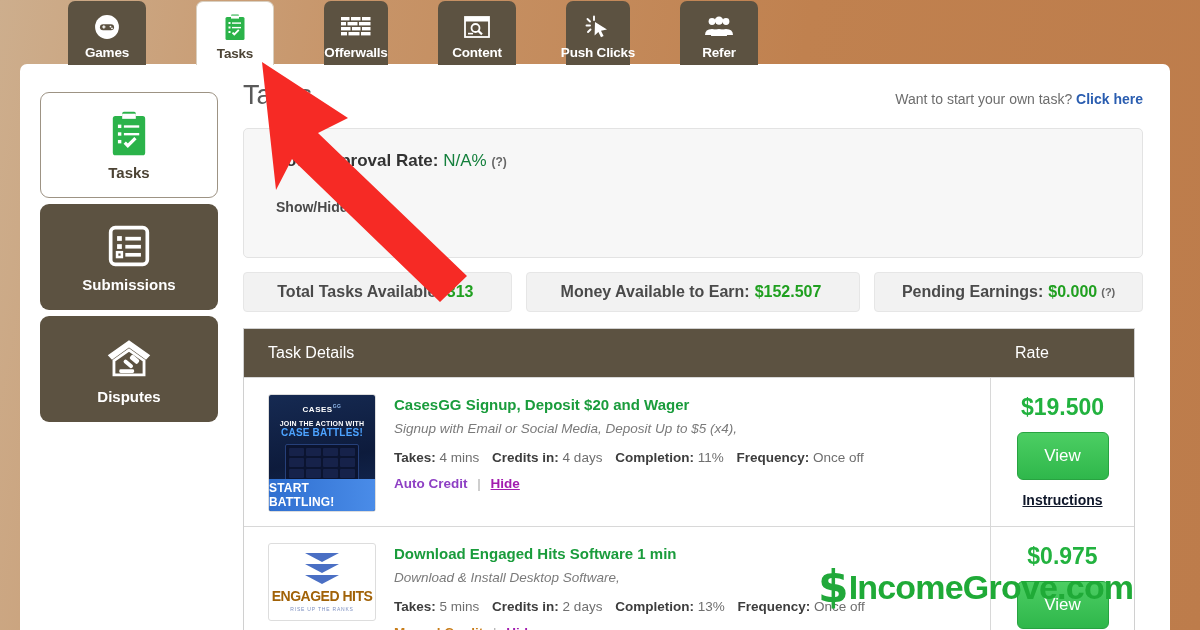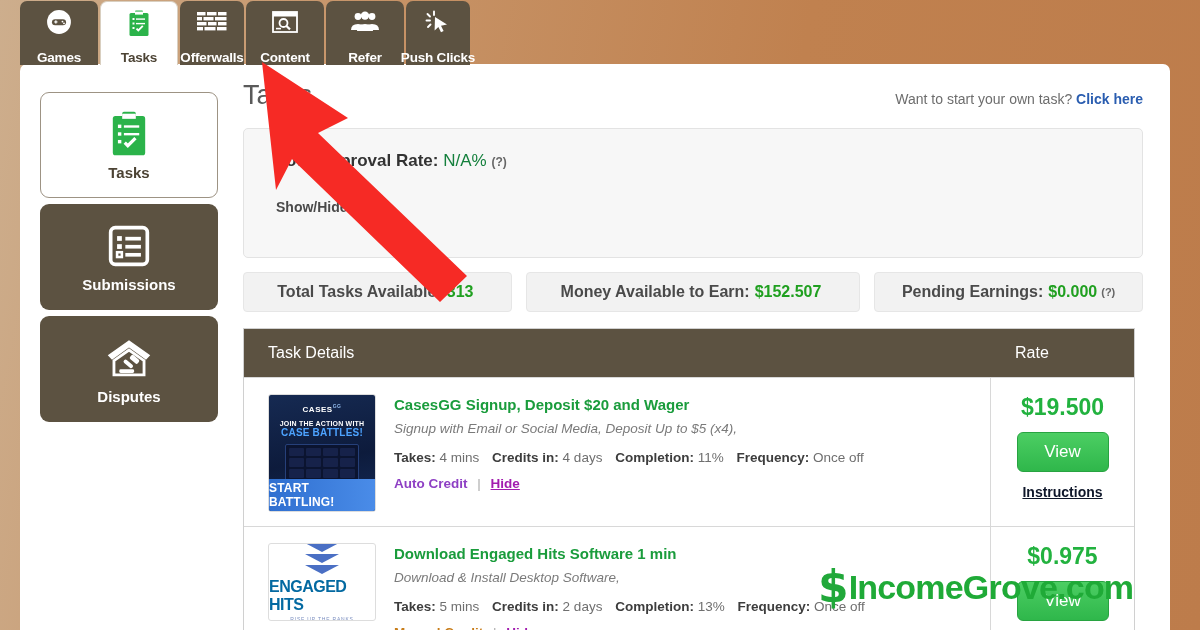--- a/index.html
+++ b/index.html
@@ -28,24 +28,25 @@
     z-index: 30;
   }
   .nav-tab {
     width: 78px;
     height: 64px;
     background: #5c5241;
     border-radius: 7px 7px 0 0;
     display: flex;
     flex-direction: column;
     align-items: center;
-    justify-content: space-between;
+    justify-content: center;
     padding-top: 7px;
     cursor: pointer;
     position: relative;
+    margin-left: 48px;
   }
   .nav-tab.wide { width: 64px; }
   .nav-tab.active {
     background: #ffffff;
     border: 1px solid #d9cfc0;
     border-bottom: none;
   }
   .nav-icon {
     height: 28px;
     display: flex;
@@ -278,21 +279,21 @@
     background: #ffffff;
     display: flex; flex-direction: column; align-items: center; justify-content: center;
   }
   .eh-chevrons { display:flex; flex-direction: column; gap: 2px; margin-bottom: 4px; }
   .eh-chev {
     width: 0; height: 0;
     border-left: 17px solid transparent;
     border-right: 17px solid transparent;
     border-top: 9px solid #4a6fc4;
   }
-  .eh-name { color:#0369a1; font-size: 16px; font-weight: bold; letter-spacing:-0.5px; }
+  .eh-name { color:#a16207; font-size: 14px; font-weight: bold; letter-spacing:-0.5px; }
   .eh-sub { color:#7c8fc0; font-size: 5px; letter-spacing: .8px; margin-top:2px;}
 
   .task-body { flex: 1; padding-top: 2px; }
   .task-title {
     color: #1a9c3c;
     font-size: 15px;
     font-weight: bold;
     cursor: pointer;
   }
   .task-desc {
@@ -324,21 +325,21 @@
     align-items: center;
   }
   .rate-amount {
     color: #22b23f;
     font-size: 23px;
     font-weight: bold;
   }
   .view-btn {
     margin-top: 11px;
     width: 92px;
-    height: 40px;
+    height: 48px;
     background: linear-gradient(#4cce63, #2fb74b);
     border: 1px solid #28a341;
     border-radius: 6px;
     color: #fff;
     font-size: 17px;
     display: flex;
     align-items: center;
     justify-content: center;
     cursor: pointer;
   }
@@ -451,49 +452,49 @@
           <rect x="2" y="2" width="24" height="20" fill="none" stroke="currentColor" stroke-width="1.8"></rect>
           <rect x="2" y="2" width="24" height="4.5" fill="currentColor"></rect>
           <circle cx="12.5" cy="13" r="4" fill="none" stroke="currentColor" stroke-width="1.8"></circle>
           <line x1="15.4" y1="16" x2="19" y2="19.4" stroke="currentColor" stroke-width="2.2"></line>
           <line x1="5" y1="18.6" x2="10" y2="18.6" stroke="currentColor" stroke-width="1.6"></line>
         </svg>
     </span>
     <span class="nav-label">Content</span>
   </div>
 
+  <div class="nav-tab wide">
+    <span class="nav-icon">
+      <svg width="26" height="24" viewBox="0 0 26 24">
+          <g stroke="currentColor" stroke-width="1.9" stroke-linecap="round">
+            <line x1="9" y1="1.5" x2="9" y2="5"></line>
+            <line x1="2.5" y1="4" x2="5" y2="6.5"></line>
+            <line x1="1.5" y1="10.5" x2="5" y2="10.5"></line>
+            <line x1="3" y1="17" x2="5.5" y2="14.5"></line>
+          </g>
+          <path d="M10 7 L22 14.5 L16 15.8 L18.6 21 L16 22.2 L13.4 17 L9.6 20.4 Z" fill="currentColor"></path>
+        </svg>
+    </span>
+    <span class="nav-label">Push Clicks</span>
+  </div>
+
   <div class="nav-tab">
     <span class="nav-icon">
       <svg width="30" height="22" viewBox="0 0 30 22">
           <g fill="currentColor">
             <circle cx="8" cy="5.5" r="3.4"></circle>
             <circle cx="22" cy="5.5" r="3.4"></circle>
             <circle cx="15" cy="4.6" r="4.2"></circle>
             <path d="M1 19 q0-6 7-6 q7 0 7 6 z"></path>
             <path d="M15 19 q0-6 7-6 q7 0 7 6 z"></path>
             <path d="M7 20 q0-7 8-7 q8 0 8 7 z"></path>
           </g>
         </svg>
     </span>
     <span class="nav-label">Refer</span>
-  </div>
-
-  <div class="nav-tab wide">
-    <span class="nav-icon">
-      <svg width="26" height="24" viewBox="0 0 26 24">
-          <g stroke="currentColor" stroke-width="1.9" stroke-linecap="round">
-            <line x1="9" y1="1.5" x2="9" y2="5"></line>
-            <line x1="2.5" y1="4" x2="5" y2="6.5"></line>
-            <line x1="1.5" y1="10.5" x2="5" y2="10.5"></line>
-            <line x1="3" y1="17" x2="5.5" y2="14.5"></line>
-          </g>
-          <path d="M10 7 L22 14.5 L16 15.8 L18.6 21 L16 22.2 L13.4 17 L9.6 20.4 Z" fill="currentColor"></path>
-        </svg>
-    </span>
-    <span class="nav-label">Push Clicks</span>
   </div>
 </nav>
 
 <aside id="sidebar">
   <div class="side-item active">
     <span class="side-icon">
       <svg width="38" height="46" viewBox="0 0 22 27">
           <rect x="1.5" y="3" width="19" height="23" rx="1.5" fill="currentColor"></rect>
           <rect x="7" y="0.5" width="8" height="4.5" rx="1" fill="currentColor"></rect>
           <rect x="7" y="1.6" width="8" height="3" fill="#fff"></rect>

